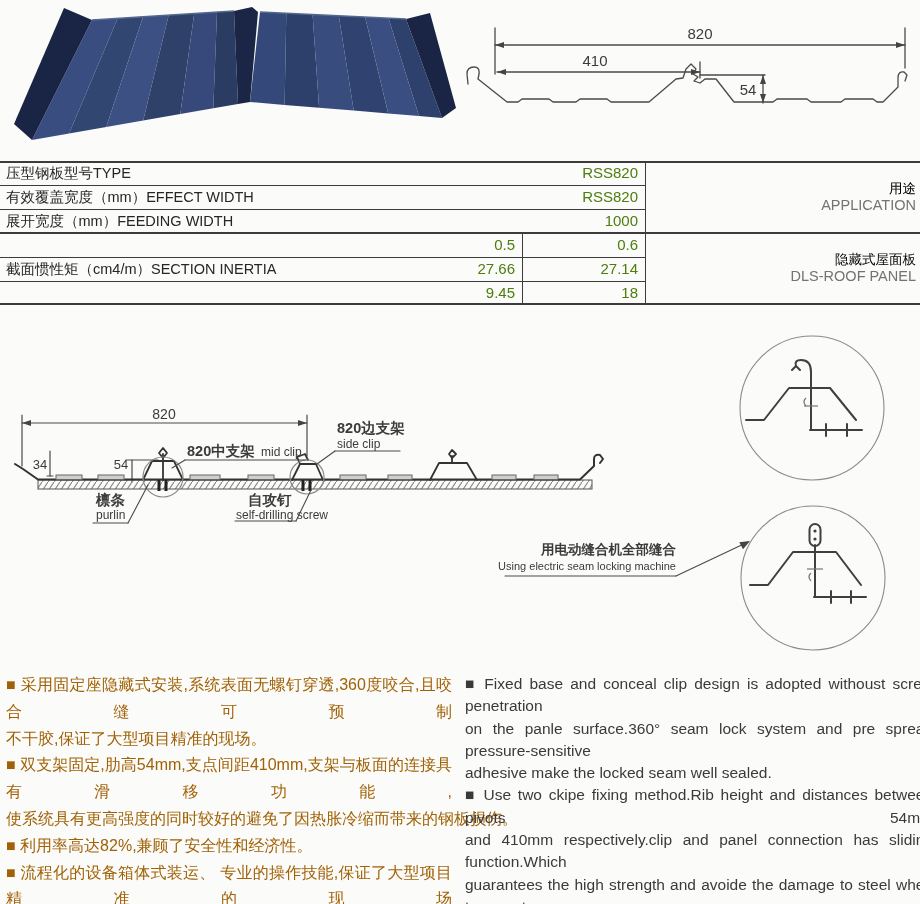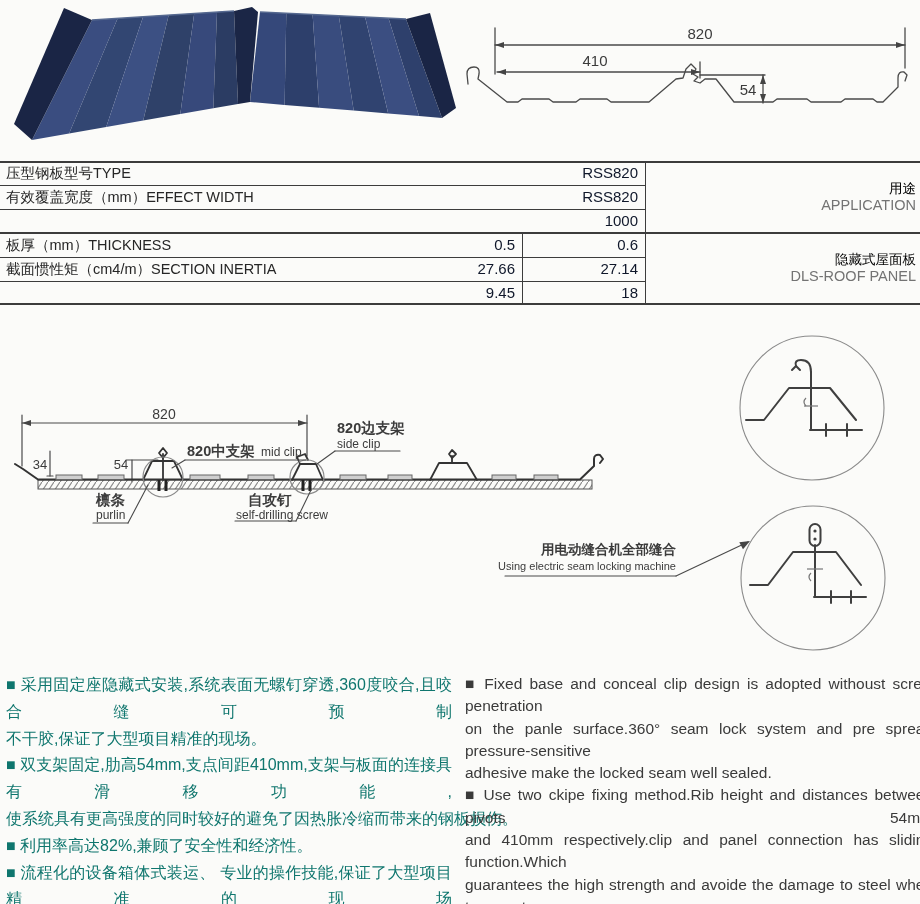--- a/index.html
+++ b/index.html
@@ -4,31 +4,31 @@
 <style>
   html,body{margin:0;padding:0;}
   body{width:920px;height:904px;overflow:hidden;background:#fbfbf9;
        font-family:"Liberation Sans","DejaVu Sans",sans-serif;color:#2e2e2e;position:relative;}
   .abs{position:absolute;}
   
   .spec-table{position:absolute;left:0;top:161px;width:920px;height:144px;}
   .hl,.vl{position:absolute;background:#3c3c3c;}
   .trow{position:absolute;left:0;width:646px;height:24px;padding-left:8px;}
   .tlabel{position:absolute;left:6px;top:0;height:24px;line-height:24px;font-size:14.5px;color:#262626;white-space:nowrap;}
-  .tval{position:absolute;top:0;height:24px;line-height:24px;font-size:15px;color:#0f172a;text-align:right;}
+  .tval{position:absolute;top:0;height:24px;line-height:24px;font-size:15px;color:#4d7c0f;text-align:right;}
   .vspan{left:420px;width:218px;}
   .v1{left:390px;width:125px;}
   .v2{left:520px;width:118px;}
   .app-cell{position:absolute;left:646px;width:272px;display:flex;flex-direction:column;justify-content:center;align-items:flex-end;padding-right:2px;box-sizing:border-box;}
   .app-cn{font-size:13.5px;line-height:17px;color:#000000;}
   .app-en{font-size:14.5px;line-height:17px;color:#737373;}
   
   .feat-cn{position:absolute;left:6px;top:672px;width:446px;}
   .feat-en{position:absolute;left:465px;top:673px;width:468px;}
-  .cnline{font-size:16px;line-height:26.8px;color:#0f766e;white-space:nowrap;}
+  .cnline{font-size:16px;line-height:26.8px;color:#a16207;white-space:nowrap;}
   .enline{font-size:15.5px;line-height:22.3px;color:#3a3a3a;white-space:nowrap;}
   .just{white-space:normal;text-align:justify;text-align-last:justify;}
   svg text{fill:#3b3b3b;}
   svg .cjk{font-weight:600;}
 </style>
 </head>
 <body>
 
 <svg class="abs" style="left:8px;top:4px;" width="450" height="150" viewBox="0 0 450 150">
 
@@ -99,24 +99,24 @@
 
   <div class="trow" style="top:0;">
     <span class="tlabel">压型钢板型号TYPE</span>
     <span class="tval vspan">RSS820</span>
   </div>
   <div class="trow" style="top:24px;">
     <span class="tlabel">有效覆盖宽度（mm）EFFECT WIDTH</span>
     <span class="tval vspan">RSS820</span>
   </div>
   <div class="trow" style="top:48px;">
+    <span class="tlabel">展开宽度（mm）FEEDING WIDTH</span>
     <span class="tval vspan">1000</span>
   </div>
   <div class="trow" style="top:72px;">
-    <span class="tlabel">板厚（mm）THICKNESS</span>
     <span class="tval v1">0.5</span>
     <span class="tval v2">0.6</span>
   </div>
   <div class="trow" style="top:96px;">
     <span class="tlabel">截面惯性矩（cm4/m）SECTION INERTIA</span>
     <span class="tval v1">27.66</span>
     <span class="tval v2">27.14</span>
   </div>
   <div class="trow" style="top:120px;">
     <span class="tval v1">9.45</span>

